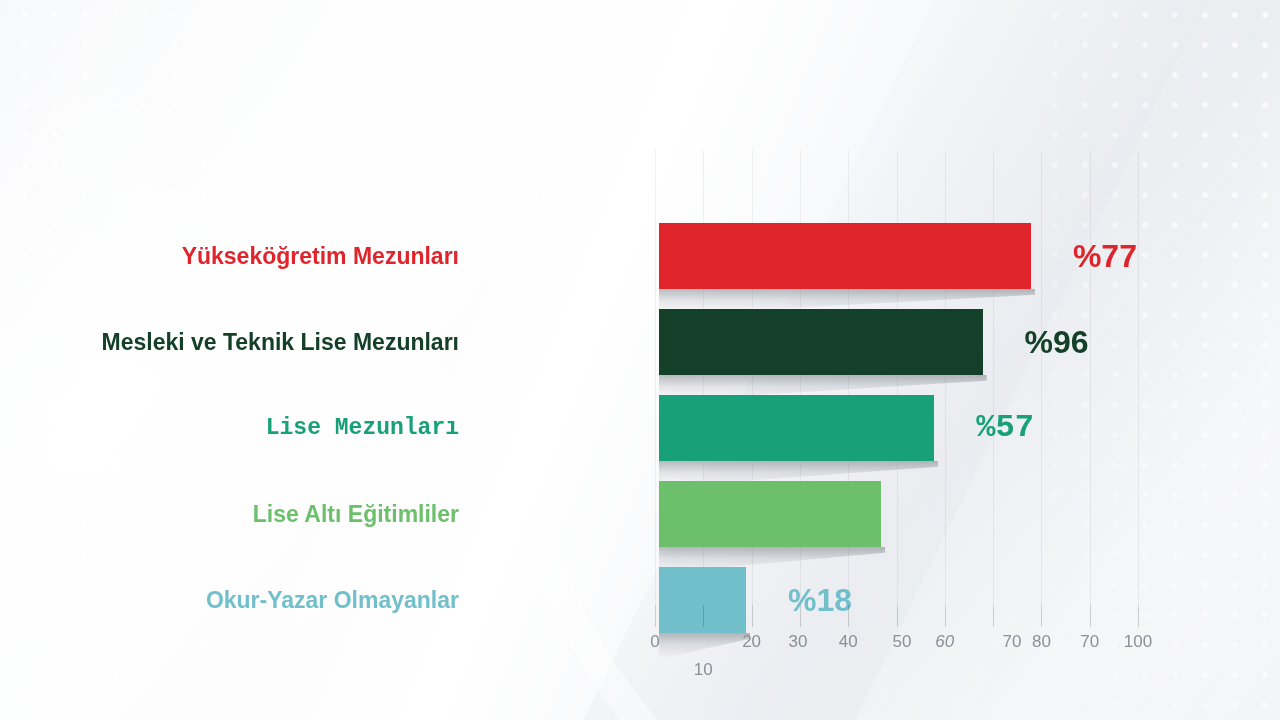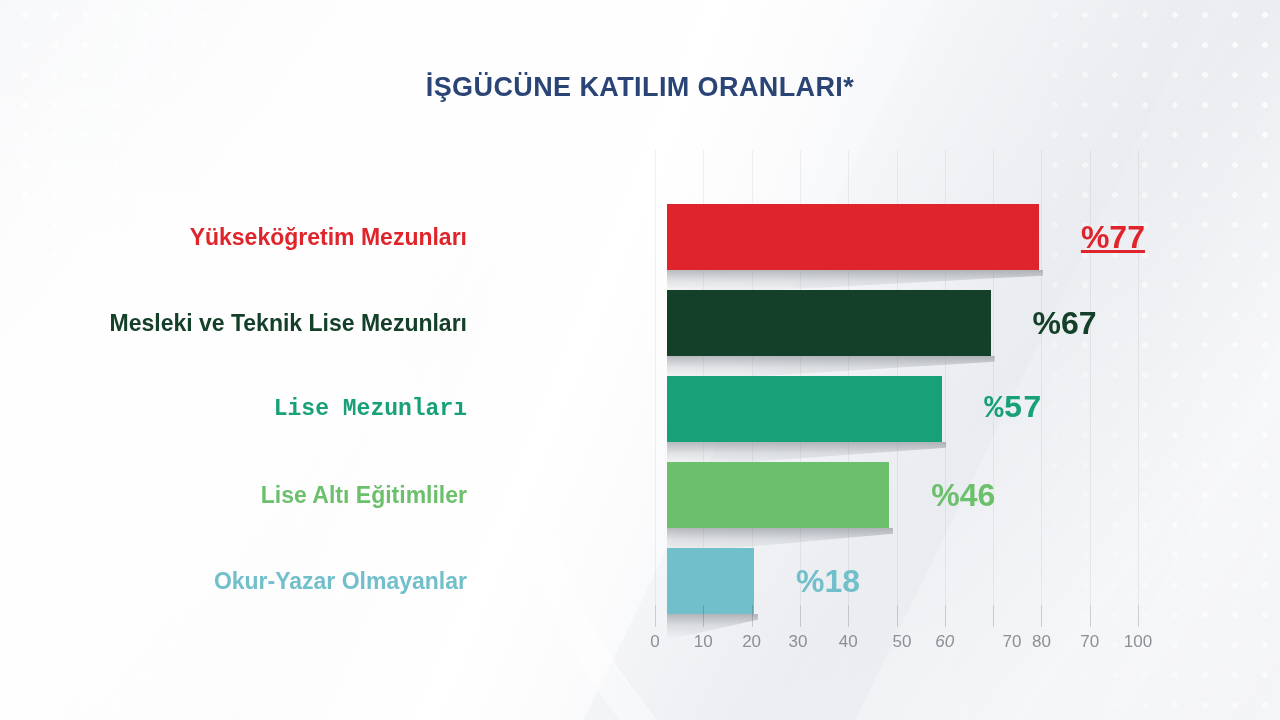--- a/index.html
+++ b/index.html
@@ -104,22 +104,23 @@
     width: 60px;
     margin-left: -30px;
     text-align: center;
     font-size: 17px;
     color: #8b8f96;
   }
 
   
   .row {
     position: absolute;
-    left: 12px;
+    left: 4px;
     height: 66px;
+    margin-top: 19px;
   }
   .bar {
     position: absolute;
     left: 0;
     top: 0;
     height: 66px;
   }
   .bar-shadow {
     position: absolute;
     left: 0;
@@ -166,73 +167,71 @@
 <div id="stage">
 
   <div class="bg-streak streak-c"></div>
   <div class="bg-arc"></div>
   <div class="bg-streak streak-a"></div>
   <div class="bg-streak streak-b"></div>
   <div class="bg-streak streak-d"></div>
   <div class="bg-dots left"></div>
   <div class="bg-dots right"></div>
 
-  <div id="chart-title">İŞGÜCÜNE KATILIM ORANLARI*</div>
 
   <div id="plot">
     <div id="gridlines">
         <div class="gridline" style="left: 0px;"></div>
         <div class="gridline" style="left: 48.3px;"></div>
         <div class="gridline" style="left: 96.6px;"></div>
         <div class="gridline" style="left: 144.9px;"></div>
         <div class="gridline" style="left: 193.2px;"></div>
         <div class="gridline" style="left: 241.5px;"></div>
         <div class="gridline" style="left: 289.8px;"></div>
         <div class="gridline" style="left: 338.1px;"></div>
         <div class="gridline" style="left: 386.4px;"></div>
         <div class="gridline" style="left: 434.7px;"></div>
         <div class="gridline" style="left: 483px;"></div>
       </div>
     <div id="bars">
         <div class="row" style="top: 54px; width: 483px;">
           <div class="bar" style="width: 371.91px; background: rgb(224, 36, 43);"></div>
           <div class="bar-shadow" style="width: 375.91px;"></div>
           <div class="cat-label" style="color: rgb(224, 36, 43);">Yükseköğretim Mezunları</div>
-          <div class="val-label" style="left: 413.91px; color: rgb(224, 36, 43); text-decoration: underline;">%77</div>
+          <div class="val-label" style="left: 413.91px; color: rgb(224, 36, 43);">%77</div>
         </div>
         <div class="row" style="top: 140px; width: 483px;">
           <div class="bar" style="width: 323.61px; background: rgb(20, 64, 42);"></div>
           <div class="bar-shadow" style="width: 327.61px;"></div>
           <div class="cat-label" style="color: rgb(20, 64, 42);">Mesleki ve Teknik Lise Mezunları</div>
-          <div class="val-label" style="left: 365.61px; color: rgb(20, 64, 42);">%67</div>
+          <div class="val-label" style="left: 365.61px; color: rgb(20, 64, 42);">%96</div>
         </div>
         <div class="row" style="top: 226px; width: 483px; font-family: Liberation Mono, monospace;">
           <div class="bar" style="width: 275.31px; background: rgb(24, 160, 121);"></div>
           <div class="bar-shadow" style="width: 279.31px;"></div>
           <div class="cat-label" style="color: rgb(24, 160, 121);">Lise Mezunları</div>
           <div class="val-label" style="left: 317.31px; color: rgb(24, 160, 121);">%57</div>
         </div>
         <div class="row" style="top: 312px; width: 483px;">
           <div class="bar" style="width: 222.18px; background: rgb(108, 192, 108);"></div>
           <div class="bar-shadow" style="width: 226.18px;"></div>
           <div class="cat-label" style="color: rgb(108, 192, 108);">Lise Altı Eğitimliler</div>
-          <div class="val-label" style="left: 264.18px; color: rgb(108, 192, 108);">%46</div>
         </div>
         <div class="row" style="top: 398px; width: 483px;">
           <div class="bar" style="width: 86.94px; background: rgb(114, 191, 204);"></div>
           <div class="bar-shadow" style="width: 90.94px;"></div>
           <div class="cat-label" style="color: rgb(114, 191, 204);">Okur-Yazar Olmayanlar</div>
           <div class="val-label" style="left: 128.94px; color: rgb(114, 191, 204);">%18</div>
         </div>
       </div>
     <div id="ticks">
         <div class="tickmark" style="left: 0px;"></div>
         <div class="ticklabel" style="left: 0px; color: rgb(139, 143, 150);">0</div>
         <div class="tickmark" style="left: 48.3px;"></div>
-        <div class="ticklabel" style="left: 48.3px; color: rgb(139, 143, 150);">10</div>
+        <div class="ticklabel" style="left: 48.3px; color: rgb(139, 143, 150); margin-top: 28px;">10</div>
         <div class="tickmark" style="left: 96.6px;"></div>
         <div class="ticklabel" style="left: 96.6px; color: rgb(139, 143, 150);">20</div>
         <div class="tickmark" style="left: 144.9px;"></div>
         <div class="ticklabel" style="left: 143px; color: rgb(139, 143, 150);">30</div>
         <div class="tickmark" style="left: 193.2px;"></div>
         <div class="ticklabel" style="left: 193.2px; color: rgb(139, 143, 150);">40</div>
         <div class="tickmark" style="left: 241.5px;"></div>
         <div class="ticklabel" style="left: 247px; color: rgb(139, 143, 150); text-align: center;">50</div>
         <div class="tickmark" style="left: 289.8px;"></div>
         <div class="ticklabel" style="left: 289.8px; color: rgb(139, 143, 150); font-style: italic;">60</div>

